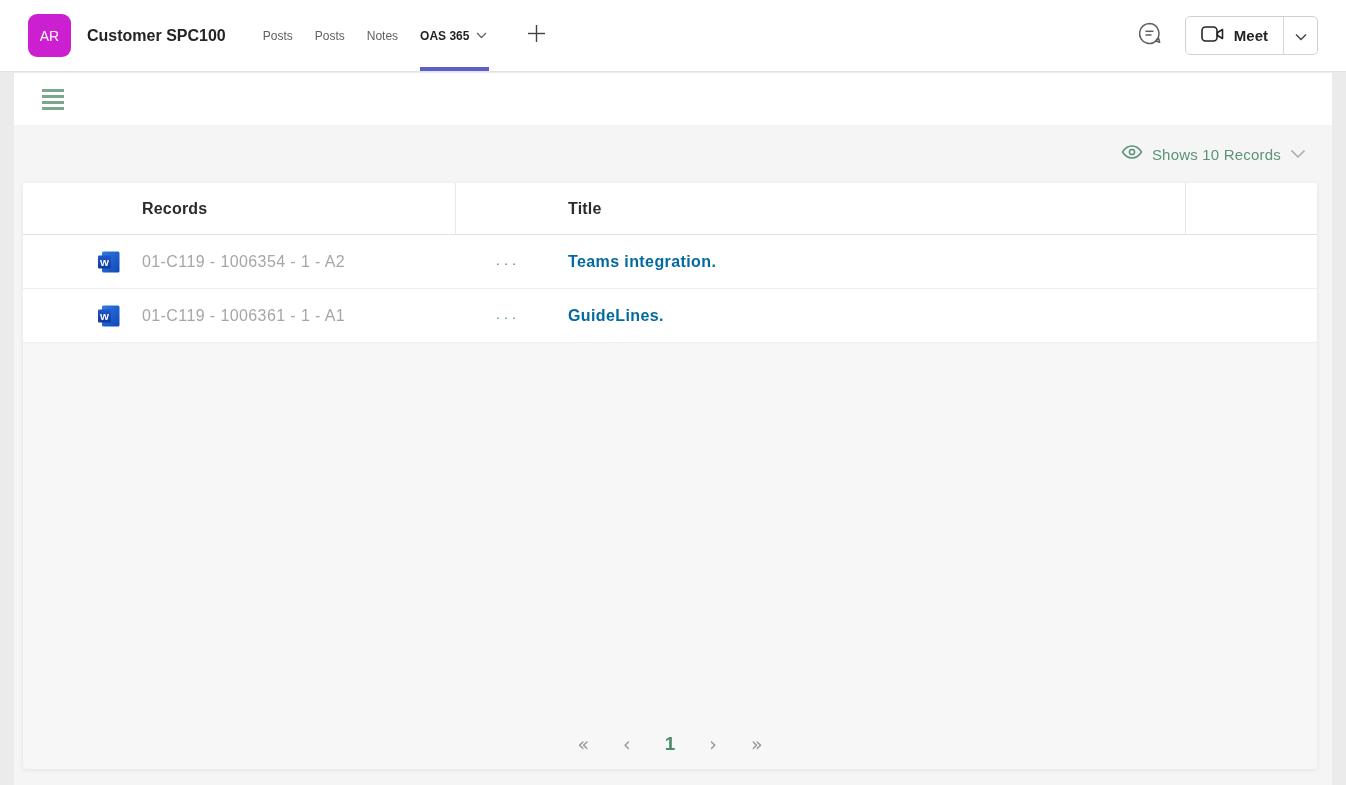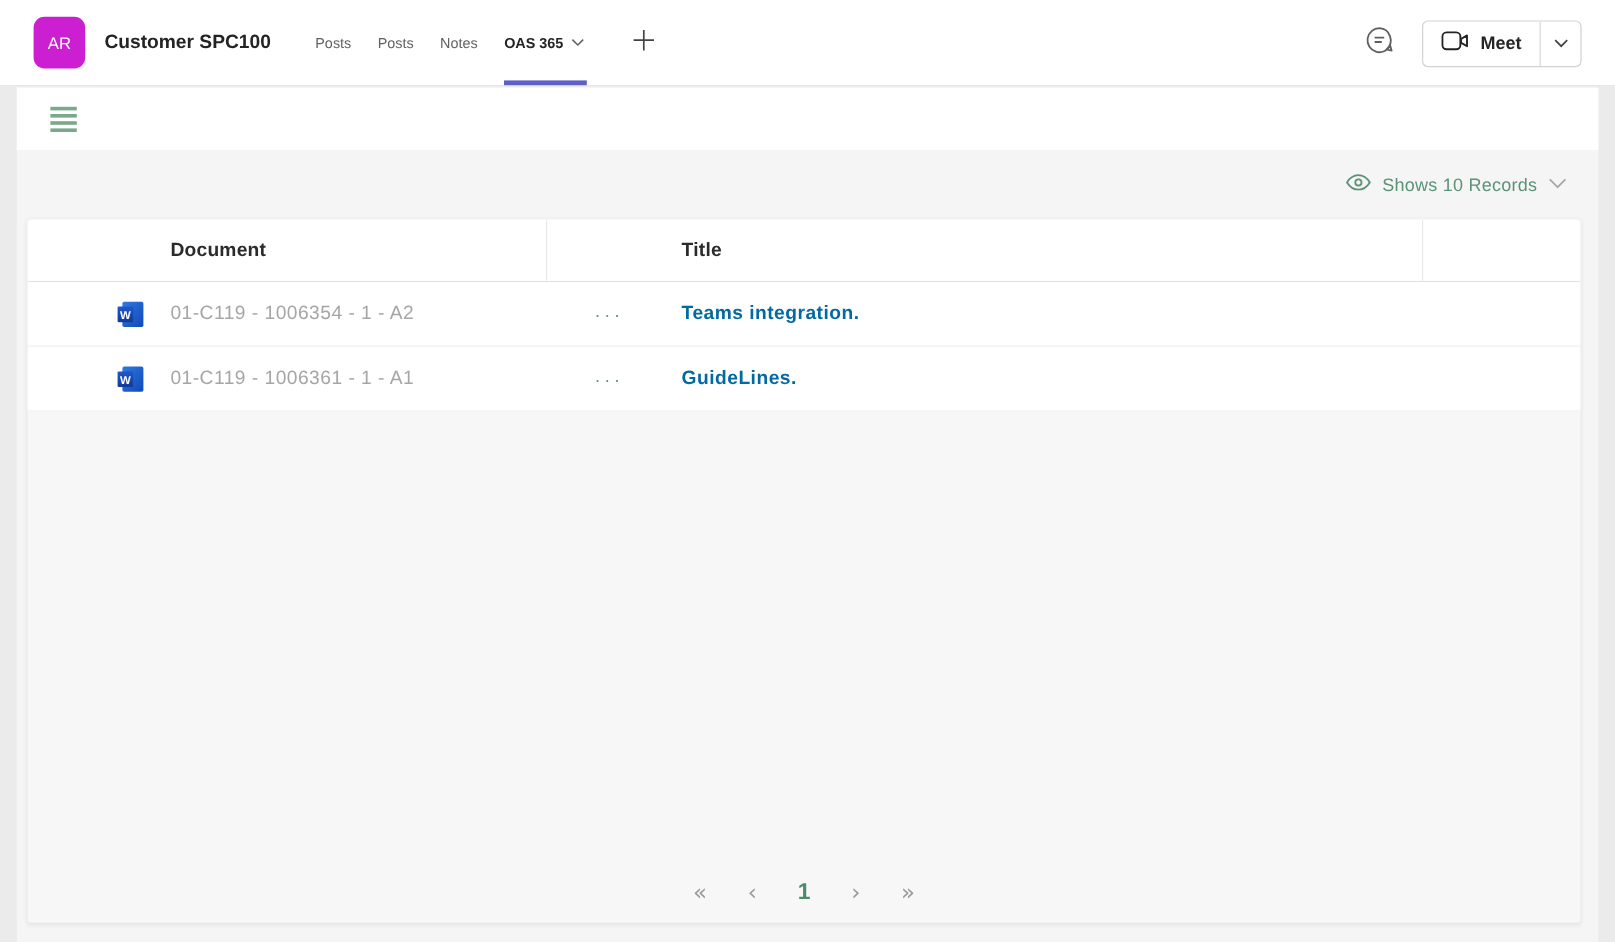--- a/index.html
+++ b/index.html
@@ -201,21 +201,21 @@
       <span>
         <svg width="16" height="10" viewBox="0 0 16 10">
             <polyline points="1.5,1.5 8,8 14.5,1.5" fill="none" stroke="#a8a8a8" stroke-width="1.5"></polyline>
           </svg>
       </span>
     </div>
   </div>
 
   <div class="card">
     <div class="thead">
-      <div class="th th-doc">Document</div>
+      <div class="th th-doc">Records</div>
       <div class="vdiv vdiv-1"></div>
       <div class="th th-title">Title</div>
       <div class="vdiv vdiv-2"></div>
     </div>
 
     <div id="rows-container">
   <div class="trow">
     <span class="file-icon">
       <svg width="24" height="24" viewBox="0 0 24 24">
         <defs>

